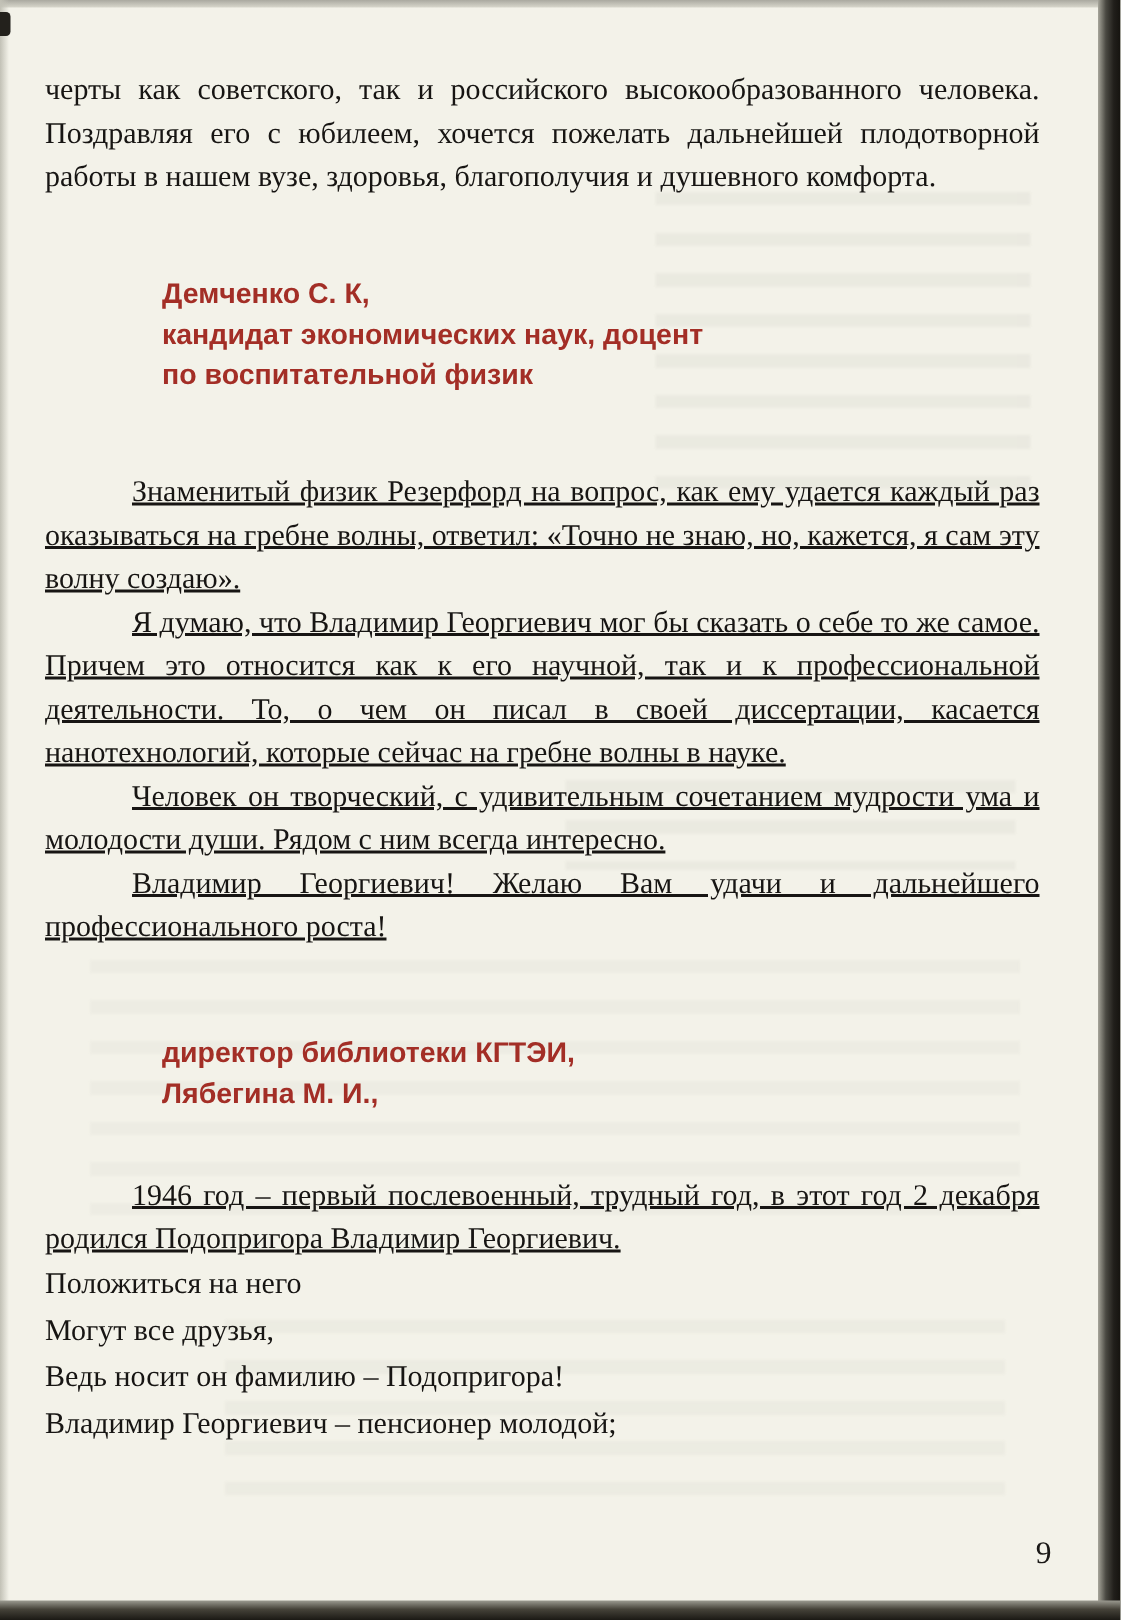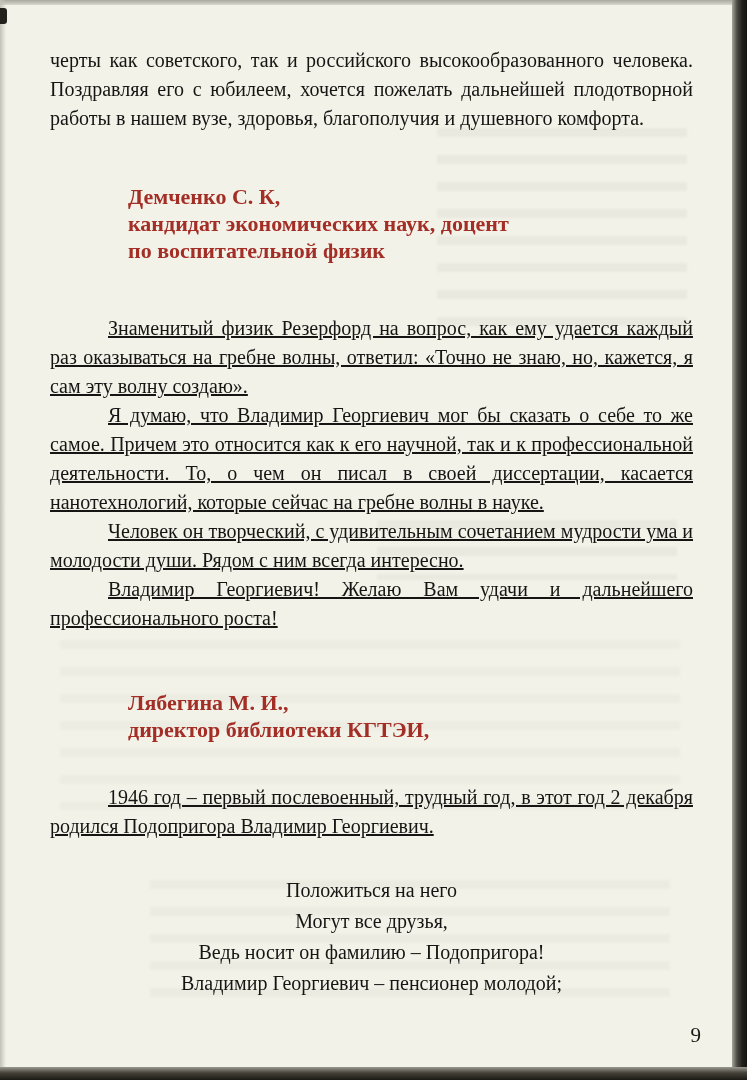--- a/index.html
+++ b/index.html
@@ -30,42 +30,41 @@
       rgba(125,124,112,.14) 0 9px, rgba(0,0,0,0) 9px 27px);}
   .ghost-1{top:128px;right:60px;width:250px;height:210px;}
   .ghost-2{top:520px;right:70px;width:300px;height:60px;}
   .ghost-3{top:640px;left:60px;width:620px;height:170px;opacity:.35;}
   .ghost-4{top:880px;left:150px;width:520px;height:130px;opacity:.4;}
 
   .page{
     position:relative;z-index:2;
     box-sizing:border-box;
     width:100%;height:100%;
-    padding:46px 54px 0 50px;
+    padding:46px 54px 0 30px;
   }
   .body-par{
     margin:0;
     font-size:20px;
     line-height:29px;
     text-align:justify;
   }
   .indent{text-indent:58px;text-decoration:underline;}
   .heading{
     margin:48px 0 0 78px;
-    font-family:Liberation Serif, serif;
+    font-family:Liberation Sans, sans-serif;
     font-weight:bold;
-    font-size:22px;
+    font-size:19px;
     line-height:27px;
     color:var(--heading-color,#a32e26);
   }
   .heading-1{margin-top:50px;margin-bottom:50px;}
   .heading-2{margin-top:56px;margin-bottom:40px;}
   .poem{
-    margin-top:34px;
-    text-align:center;
+    text-align:left;
     font-size:20px;
     line-height:31px;
   }
   .poem div{margin:0;}
   .page-number{
     position:absolute;
     right:46px;bottom:32px;
     z-index:3;
     font-family:"Liberation Serif", serif;
     font-size:21px;
@@ -91,22 +90,22 @@
       <div>кандидат экономических наук, доцент</div>
       <div>по воспитательной физик</div>
     </div>
 
     <p class="body-par indent">Знаменитый физик Резерфорд на вопрос, как ему удается каждый раз оказываться на гребне волны, ответил: «Точно не знаю, но, кажется, я сам эту волну создаю».</p>
     <p class="body-par indent">Я думаю, что Владимир Георгиевич мог бы сказать о себе то же самое. Причем это относится как к его научной, так и к профессиональной деятельности. То, о чем он писал в своей диссертации, касается нанотехнологий, которые сейчас на гребне волны в науке.</p>
     <p class="body-par indent">Человек он творческий, с удивительным сочетанием мудрости ума и молодости души. Рядом с ним всегда интересно.</p>
     <p class="body-par indent">Владимир Георгиевич! Желаю Вам удачи и дальнейшего профессионального роста!</p>
 
     <div class="heading heading-2">
+      <div>директор библиотеки КГТЭИ,</div>
       <div>Лябегина М. И.,</div>
-      <div>директор библиотеки КГТЭИ,</div>
     </div>
 
     <p class="body-par indent">1946 год – первый послевоенный, трудный год, в этот год 2 декабря родился Подопригора Владимир Георгиевич.</p>
 
     <div class="poem">
       <div>Положиться на него</div>
       <div>Могут все друзья,</div>
       <div>Ведь носит он фамилию – Подопригора!</div>
       <div>Владимир Георгиевич – пенсионер молодой;</div>
     </div>

